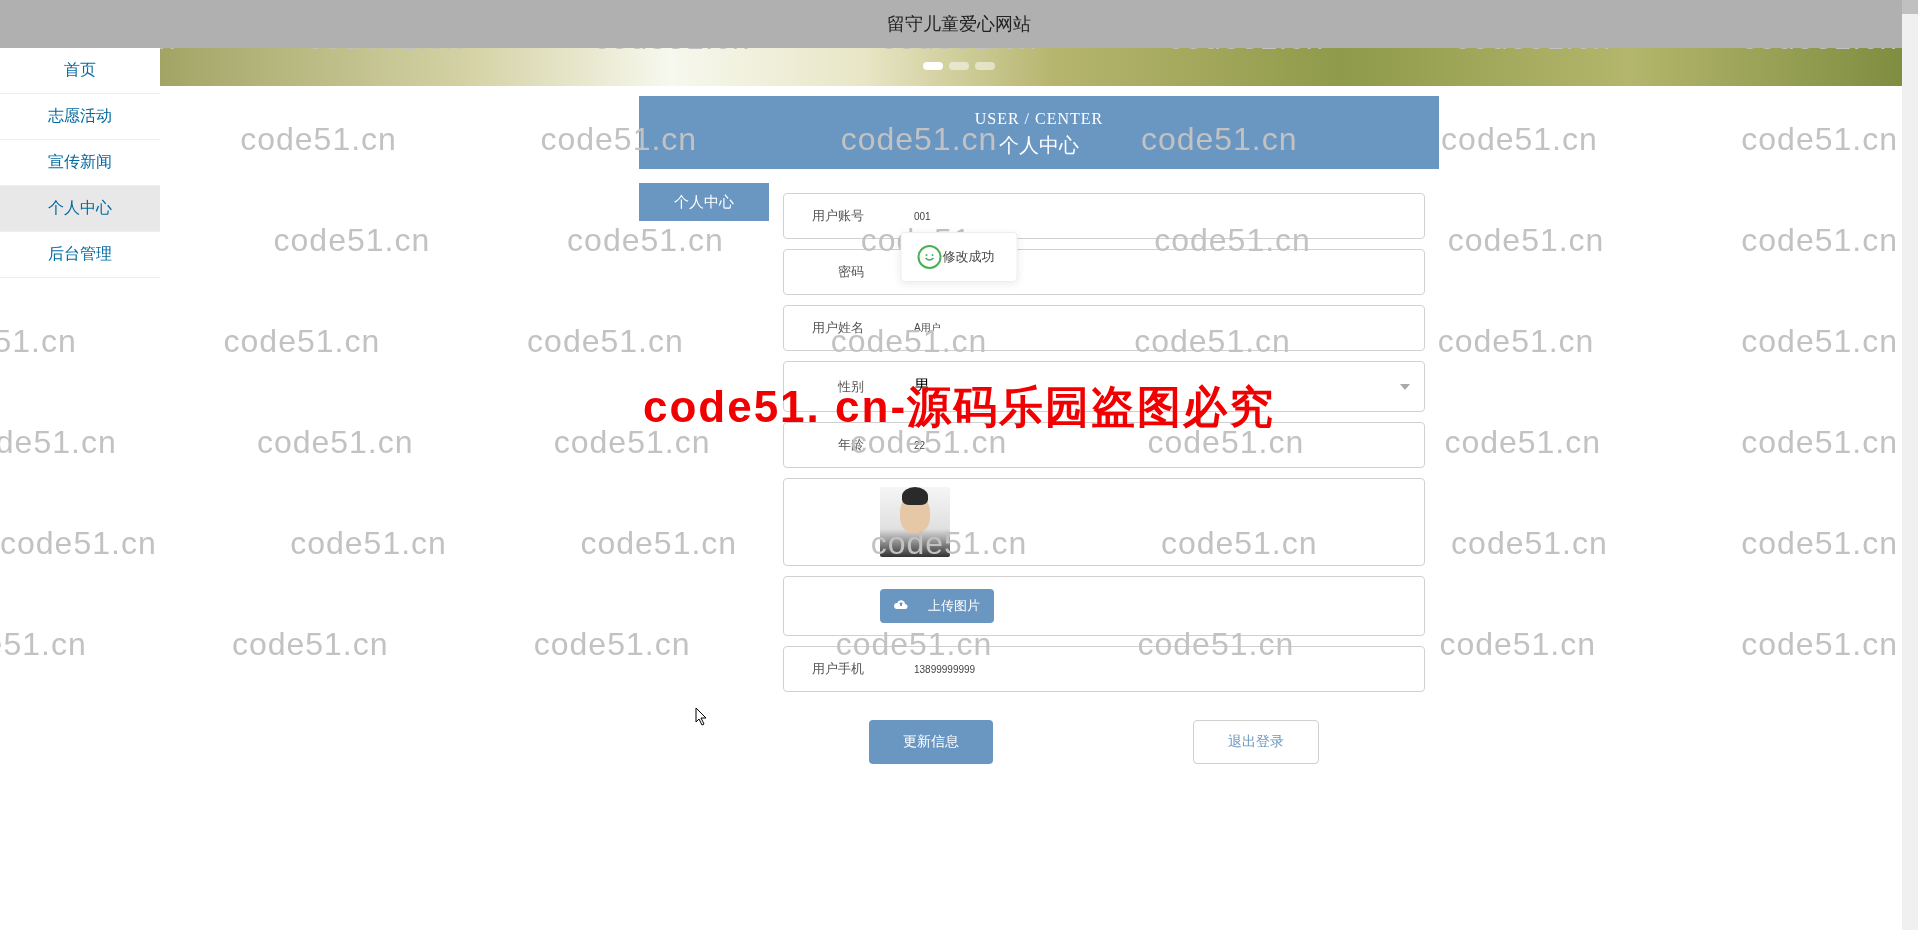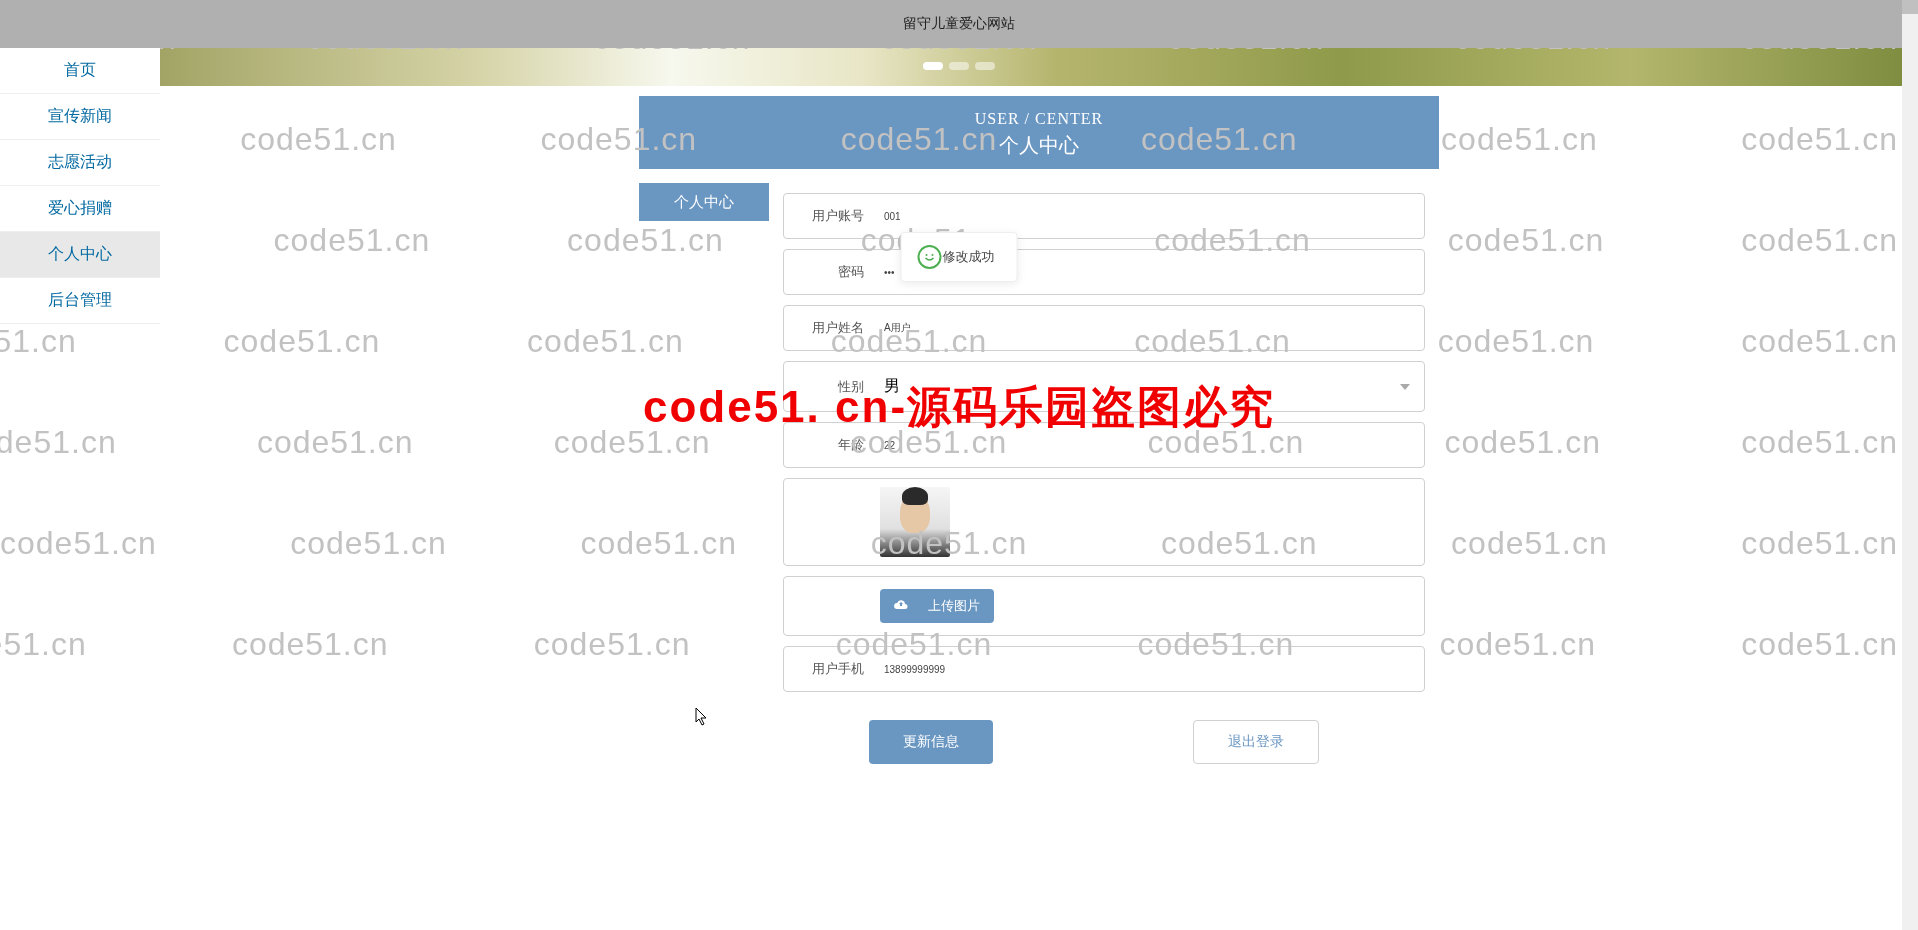--- a/index.html
+++ b/index.html
@@ -1,19 +1,19 @@
 <!DOCTYPE html>
 <html><head>
 <meta charset="utf-8">
 <style>
 * { margin: 0; padding: 0; box-sizing: border-box; }
 body { font-family: "Microsoft YaHei", Arial, sans-serif; background: #fff; width: 1918px; height: 930px; overflow: hidden; position: relative; }
 
 .topbar { width: 100%; height: 48px; background: #b0b0b0; display: flex; align-items: center; justify-content: center; position: relative; z-index: 10; }
-.topbar-title { font-size: 14px; color: #222; }
+.topbar-title { font-size: 18px; color: #222; }
 
 .banner { width: 100%; height: 38px; position: absolute; top: 48px; left: 0; z-index: 1; overflow: hidden; }
 .banner-bg { width: 100%; height: 100%; background: linear-gradient(90deg, #7a8a3f 0%, #a8a96c 10%, #d6d4a8 25%, #f7f8ee 35%, #e8e6c6 45%, #b6b56e 55%, #8f9a4a 70%, #b3b66c 85%, #7c8b3e 100%); position: relative; }
 .banner-dots { position: absolute; top: 14px; left: 50%; transform: translateX(-50%); display: flex; gap: 6px; }
 .banner-dot { width: 20px; height: 8px; border-radius: 4px; background: rgba(255,255,255,0.5); }
 .banner-dot.active { background: #fff; }
 
 .sidebar { position: absolute; left: 0; top: 48px; width: 160px; background: #fff; z-index: 5; }
 .sidebar-item { height: 46px; display: flex; align-items: center; justify-content: center; font-size: 16px; color: #0369a1; cursor: pointer; border-bottom: 1px solid #eee; }
 .sidebar-item.active { background: #e8e8e8; }
@@ -22,21 +22,21 @@
 
 .center-header { width: 800px; margin: 10px auto 0 auto; background: #6a96c2; text-align: center; padding: 14px 0 10px 0; }
 .center-header-en { color: #fff; font-size: 16px; font-family: Georgia, serif; letter-spacing: 1px; }
 .center-header-cn { color: #fff; font-size: 20px; margin-top: 4px; }
 
 .content-card { width: 800px; margin: 14px auto 0 auto; background: #fff; display: flex; }
 .sub-sidebar { width: 130px; }
 .sub-sidebar-item { height: 38px; background: #6a96c2; color: #fff; display: flex; align-items: center; justify-content: center; font-size: 15px; }
 .form-area { flex: 1; padding: 0 0 20px 0; }
 
-.form-row { margin: 10px 14px; display: flex; align-items: center; border: 1px solid #d0d0d0; border-radius: 4px; background: #fff; min-height: 46px; padding: 4px 0; }
+.form-row { margin: 10px 14px; display: flex; align-items: center; border: 1px solid #d0d0d0; border-radius: 4px; background: #fff; min-height: 46px; padding: 4px 0; gap: 30px; }
 .form-label { width: 90px; text-align: right; font-size: 13px; color: #555; padding-right: 10px; }
 .form-input { flex: 1; border: none; outline: none; font-size: 10px; color: #444; padding: 10px 10px; background: transparent; }
 .form-select { flex: 1; display: flex; align-items: center; justify-content: space-between; padding: 10px 14px 10px 10px; }
 .caret { width: 0; height: 0; border-left: 5px solid transparent; border-right: 5px solid transparent; border-top: 6px solid #aaa; }
 
 .avatar-row { margin: 10px 14px; border: 1px solid #d0d0d0; border-radius: 4px; padding: 8px 0 8px 96px; min-height: 80px; display: flex; align-items: center; }
 .avatar-img { width: 70px; height: 70px; background: linear-gradient(#f5f5f5 0%, #e0e0e0 60%, #333 100%); border-radius: 2px; display: flex; align-items: flex-start; justify-content: center; }
 .avatar-head { width: 30px; height: 40px; background: #e6c7a6; border-radius: 50% 50% 40% 40%; margin-top: 6px; position: relative; }
 .avatar-head::after { content:""; position:absolute; top:-6px; left:2px; right:2px; height:18px; background:#2a2a2a; border-radius:50% 50% 30% 30%; }
 
@@ -78,27 +78,24 @@
       <div class="banner-dot"></div>
     </div>
   </div>
 </div>
 
 <div class="sidebar">
   <div class="sidebar-item">
       <span>首页</span>
     </div>
   <div class="sidebar-item">
+      <span>志愿活动</span>
+    </div>
+  <div class="sidebar-item">
       <span>宣传新闻</span>
-    </div>
-  <div class="sidebar-item">
-      <span>志愿活动</span>
-    </div>
-  <div class="sidebar-item">
-      <span>爱心捐赠</span>
     </div>
   <div class="sidebar-item active">
       <span>个人中心</span>
     </div>
   <div class="sidebar-item">
       <span>后台管理</span>
     </div>
 </div>
 
 <div class="main">

